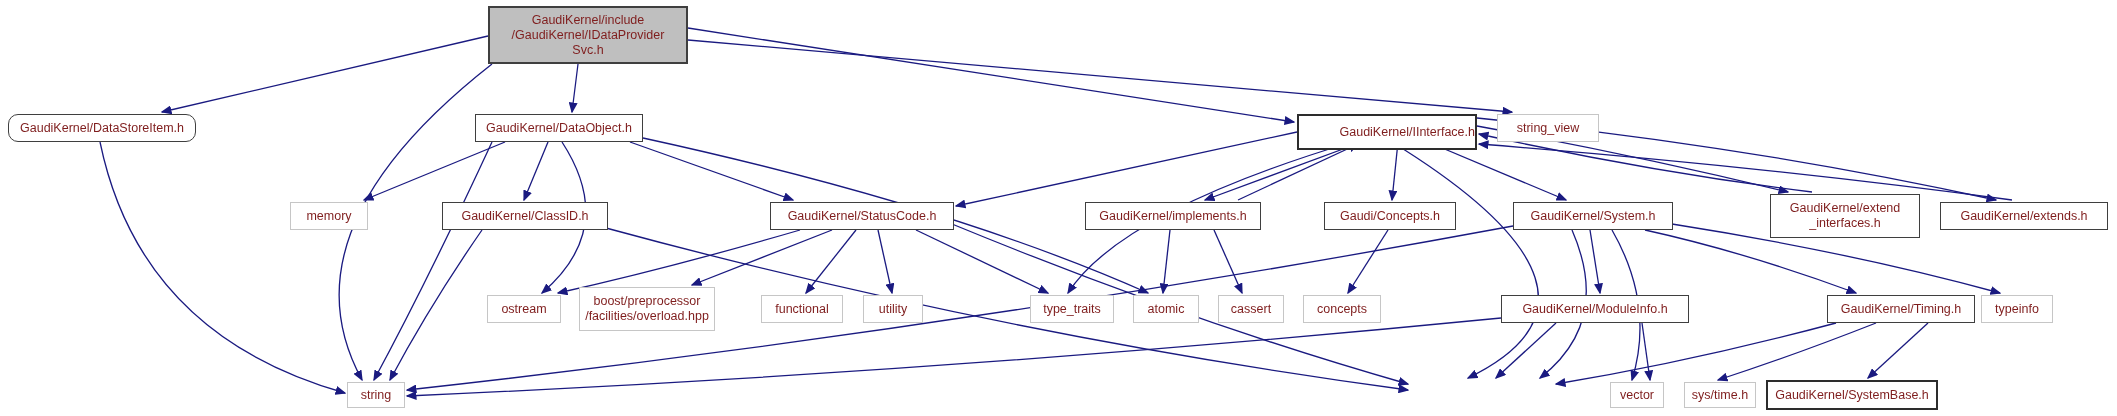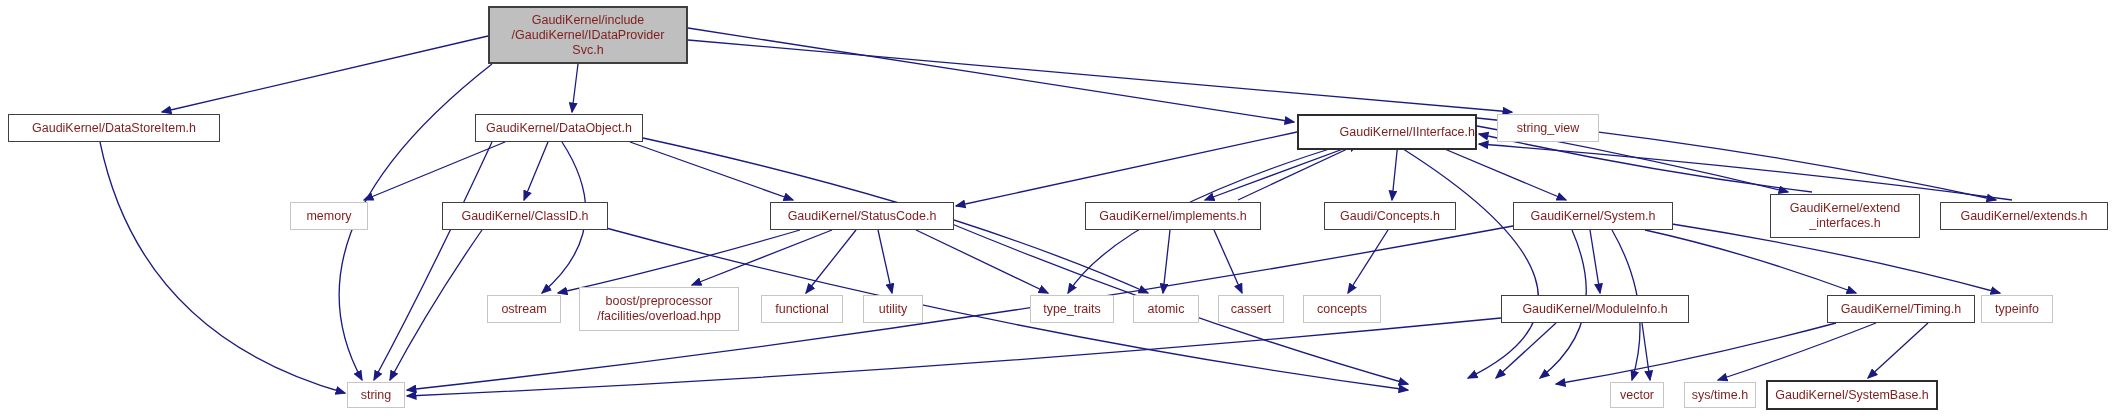--- a/index.html
+++ b/index.html
@@ -89,21 +89,21 @@
       <path d="M1836,323 Q1690,362 1556,384" class="edge" marker-end="url(#arrow)"></path>
       <path d="M1876,323 Q1792,356 1718,380" class="edge" marker-end="url(#arrow)"></path>
       <path d="M1928,323 L1868,378" class="edge" marker-end="url(#arrow)"></path>
     </svg>
 
 <div class="node main" style="left: 488px; top: 6px; width: 200px; height: 58px;">
       <div>GaudiKernel/include</div>
       <div>/GaudiKernel/IDataProvider</div>
       <div>Svc.h</div>
     </div>
-    <div class="node header" style="left: 8px; top: 114px; width: 212px; height: 28px;">
+    <div class="node header" style="left: 8px; top: 114px; width: 188px; height: 28px; border-radius: 10px;">
       <div>GaudiKernel/DataStoreItem.h</div>
     </div>
     <div class="node header" style="left: 475px; top: 114px; width: 168px; height: 28px;">
       <div>GaudiKernel/DataObject.h</div>
     </div>
     <div class="node header-bold" style="left: 1297px; top: 114px; width: 180px; height: 36px; align-items: flex-end;">
       <div>GaudiKernel/IInterface.h</div>
     </div>
     <div class="node system" style="left: 1497px; top: 114px; width: 102px; height: 28px;">
       <div>string_view</div>
@@ -129,21 +129,21 @@
     <div class="node header" style="left: 1770px; top: 194px; width: 150px; height: 44px;">
       <div>GaudiKernel/extend</div>
       <div>_interfaces.h</div>
     </div>
     <div class="node header" style="left: 1940px; top: 202px; width: 168px; height: 28px;">
       <div>GaudiKernel/extends.h</div>
     </div>
     <div class="node system" style="left: 487px; top: 295px; width: 74px; height: 28px;">
       <div>ostream</div>
     </div>
-    <div class="node system" style="left: 579px; top: 287px; width: 160px; height: 44px;">
+    <div class="node system" style="left: 579px; top: 287px; width: 136px; height: 44px;">
       <div>boost/preprocessor</div>
       <div>/facilities/overload.hpp</div>
     </div>
     <div class="node system" style="left: 761px; top: 295px; width: 82px; height: 28px;">
       <div>functional</div>
     </div>
     <div class="node system" style="left: 863px; top: 295px; width: 60px; height: 28px;">
       <div>utility</div>
     </div>
     <div class="node system" style="left: 1030px; top: 295px; width: 84px; height: 28px;">

